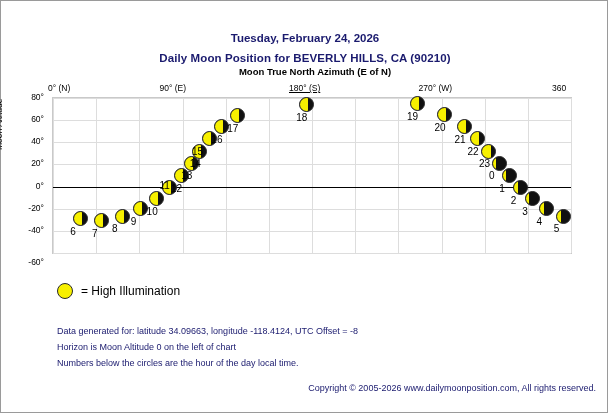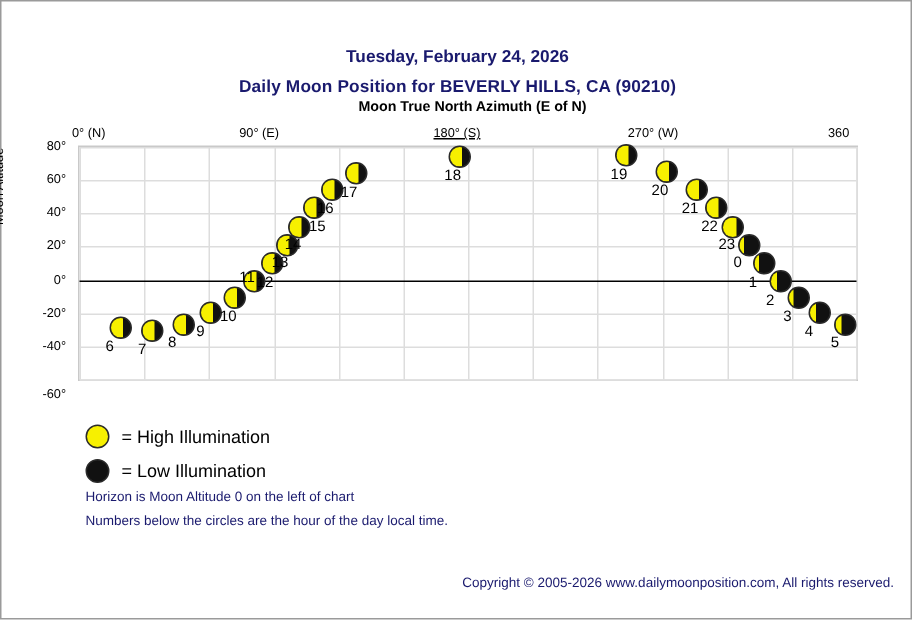--- a/index.html
+++ b/index.html
@@ -142,21 +142,21 @@
       <div class="lit" style="left: 0px; width: 62%;"></div>
     </div>
     <div class="mlabel" style="left: 128.133px; top: 72.3214px;">13</div>
     <div class="moon" style="left: 139.267px; top: 45.6429px;">
       <div class="lit" style="left: 0px; width: 62%;"></div>
     </div>
     <div class="mlabel" style="left: 136.767px; top: 60.1429px;">14</div>
     <div class="moon" style="left: 149.339px; top: 33.4643px;">
       <div class="lit" style="left: 0px; width: 62%;"></div>
     </div>
-    <div class="mlabel" style="left: 153px; top: 47.9643px;">15</div>
+    <div class="mlabel" style="left: 139px; top: 47.9643px;">15</div>
     <div class="moon" style="left: 160.85px; top: 21.2857px;">
       <div class="lit" style="left: 0px; width: 62%;"></div>
     </div>
     <div class="mlabel" style="left: 158.35px; top: 35.7857px;">16</div>
     <div class="moon" style="left: 176.678px; top: 10.2143px;">
       <div class="lit" style="left: 0px; width: 62%;"></div>
     </div>
     <div class="mlabel" style="left: 174.178px; top: 24.7143px;">17</div>
     <div class="moon" style="left: 245.744px; top: -0.857143px;">
       <div class="lit" style="left: 0px; width: 62%;"></div>
@@ -206,27 +206,24 @@
       <div class="lit" style="left: 0px; width: 28%;"></div>
     </div>
     <div class="mlabel" style="left: 500.806px; top: 125.464px;">5</div>
   </div>
 
 <div class="legend">
   <div class="legrow">
     <div class="legdot high"></div>
     <span>= High Illumination</span>
   </div>
-  <div class="legrow">
-    <div class="legdot low"></div>
-    <span>= Low Illumination</span>
-  </div>
 </div>
 
 <div class="notes">
+  <div>Data generated for: latitude 34.09663, longitude -118.4124, UTC Offset = -8</div>
   <div>Horizon is Moon Altitude 0 on the left of chart</div>
   <div>Numbers below the circles are the hour of the day local time.</div>
 </div>
 
 <div class="copy">
   <div>Copyright © 2005-2026 www.dailymoonposition.com, All rights reserved.</div>
 </div>
 
 <div class="xlabtop" style="left: 48px;">0° (N)</div>
 <div class="xlabtop" style="left: 159.5px;">90° (E)</div>

